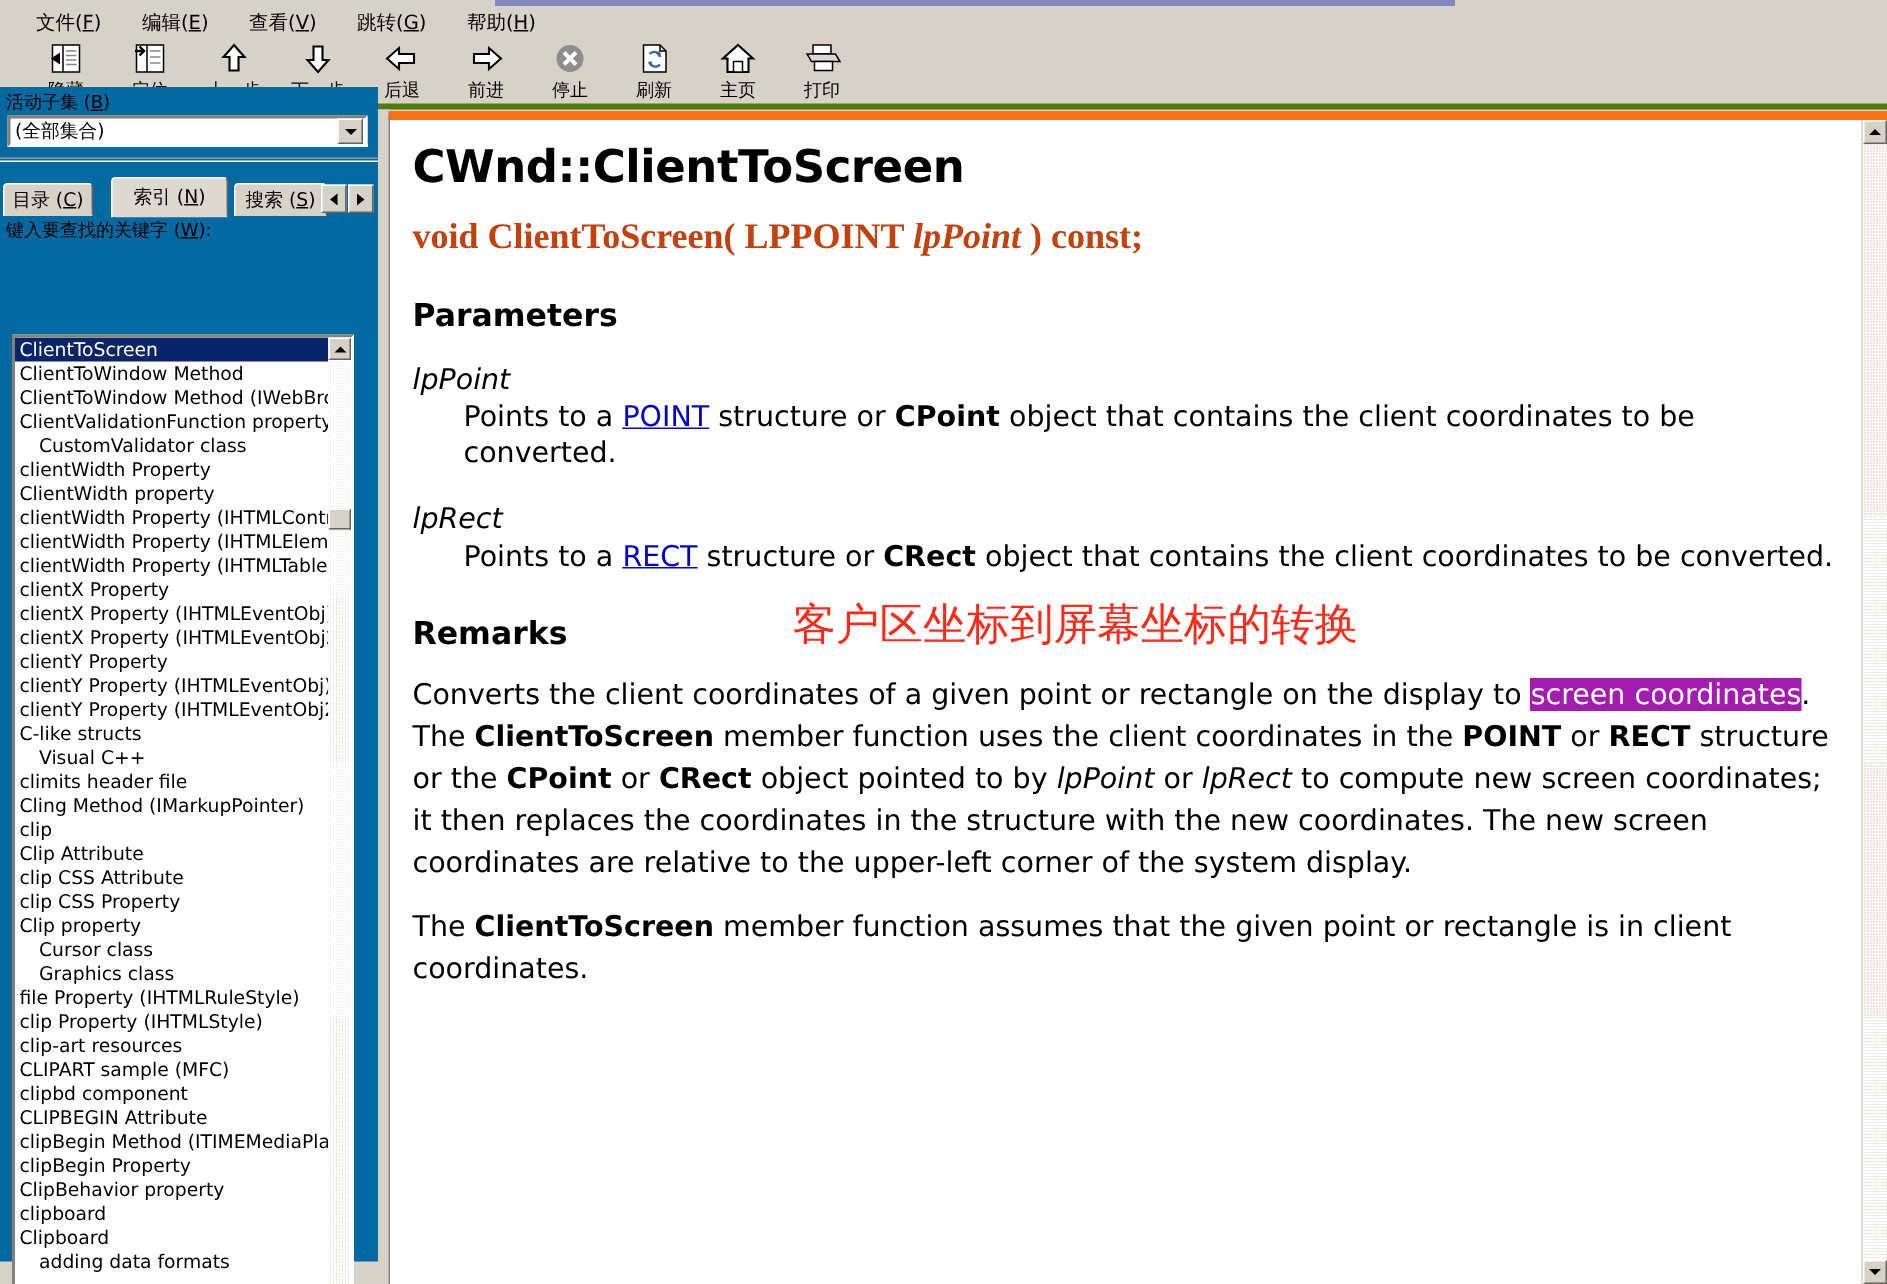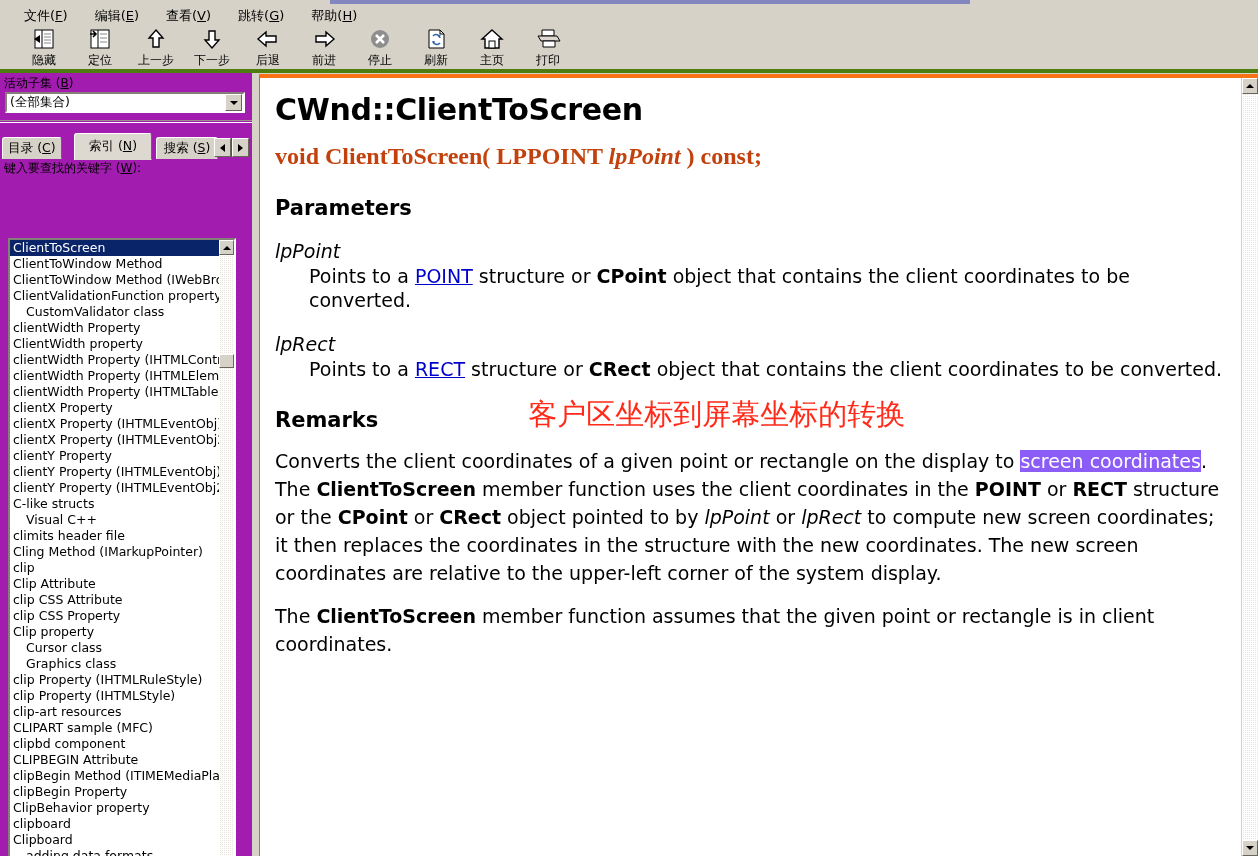--- a/index.html
+++ b/index.html
@@ -55,22 +55,22 @@
     display: flex; align-items: center; justify-content: center;
   }
   .tb-lbl {
     font-size: 12px; color: #000; line-height: 14px;
     font-family: "DejaVu Sans", sans-serif;
     margin-top: 1px; white-space: nowrap;
   }
 
   
   #leftpane {
-    position: absolute; left: 0px; top: 73px; width: 252px; height: 783px;
-    background: #a21caf;
+    position: absolute; left: 0px; top: 58px; width: 252px; height: 783px;
+    background: #0369a1;
   }
   .lbl-small {
     font-size: 12px; color: #000; font-family: "DejaVu Sans", sans-serif;
     line-height: 14px;
   }
   .lbl-small .mn { text-decoration: underline; }
 
   #subset-label { position: absolute; left: 4px; top: 3px; }
   #subset-combo {
     position: absolute; left: 5px; top: 19px; width: 240px; height: 21px;
@@ -197,21 +197,21 @@
   
   #splitter {
     position: absolute; left: 252px; top: 73px; width: 8px; height: 783px;
     background: #d6d2c8;
   }
 
   
   #content-frame {
     position: absolute; left: 259px; top: 74px; width: 999px; height: 782px;
     background: #fff;
-    border-top: 4px solid #f97316;
+    border-top: 6px solid #f97316;
     border-left: 1px solid #848078;
   }
   #content {
     position: absolute; left: 0; top: 0; right: 17px; bottom: 0;
     background: #fff;
     overflow: hidden;
     padding: 14px 16px 0 15px;
   }
   
   #content-scroll {
@@ -256,21 +256,21 @@
   }
   p.body {
     font-size: 19px; margin: 16px 0 0 0;
     font-family: "DejaVu Sans", sans-serif; color: #000;
     line-height: 1.47;
   }
   a.doclink { color: #0000cc; text-decoration: underline; }
   .b { font-weight: bold; margin-top: 48px; }
   .i { font-style: italic; }
   .sel {
-    background: #8b5cf6; color: #fff;
+    background: #a21caf; color: #fff;
   }
   #remarks-row {
     display: flex; align-items: flex-start; margin-top: 26px;
   }
   #zh-note {
     color: #ff2a18; font-size: 29px; margin-left: 150px;
     font-family: "DejaVu Sans", "Liberation Sans", sans-serif;
     white-space: nowrap; line-height: 1;
     margin-top: -8px;
   }
@@ -449,21 +449,21 @@
         <div class="idx-item sub">Visual C++</div>
         <div class="idx-item">climits header file</div>
         <div class="idx-item">Cling Method (IMarkupPointer)</div>
         <div class="idx-item">clip</div>
         <div class="idx-item">Clip Attribute</div>
         <div class="idx-item">clip CSS Attribute</div>
         <div class="idx-item">clip CSS Property</div>
         <div class="idx-item">Clip property</div>
         <div class="idx-item sub">Cursor class</div>
         <div class="idx-item sub">Graphics class</div>
-        <div class="idx-item">clip Property (IHTMLRuleStyle)</div>
+        <div class="idx-item">file Property (IHTMLRuleStyle)</div>
         <div class="idx-item">clip Property (IHTMLStyle)</div>
         <div class="idx-item">clip-art resources</div>
         <div class="idx-item">CLIPART sample (MFC)</div>
         <div class="idx-item">clipbd component</div>
         <div class="idx-item">CLIPBEGIN Attribute</div>
         <div class="idx-item">clipBegin Method (ITIMEMediaPlay</div>
         <div class="idx-item">clipBegin Property</div>
         <div class="idx-item">ClipBehavior property</div>
         <div class="idx-item">clipboard</div>
         <div class="idx-item">Clipboard</div>

